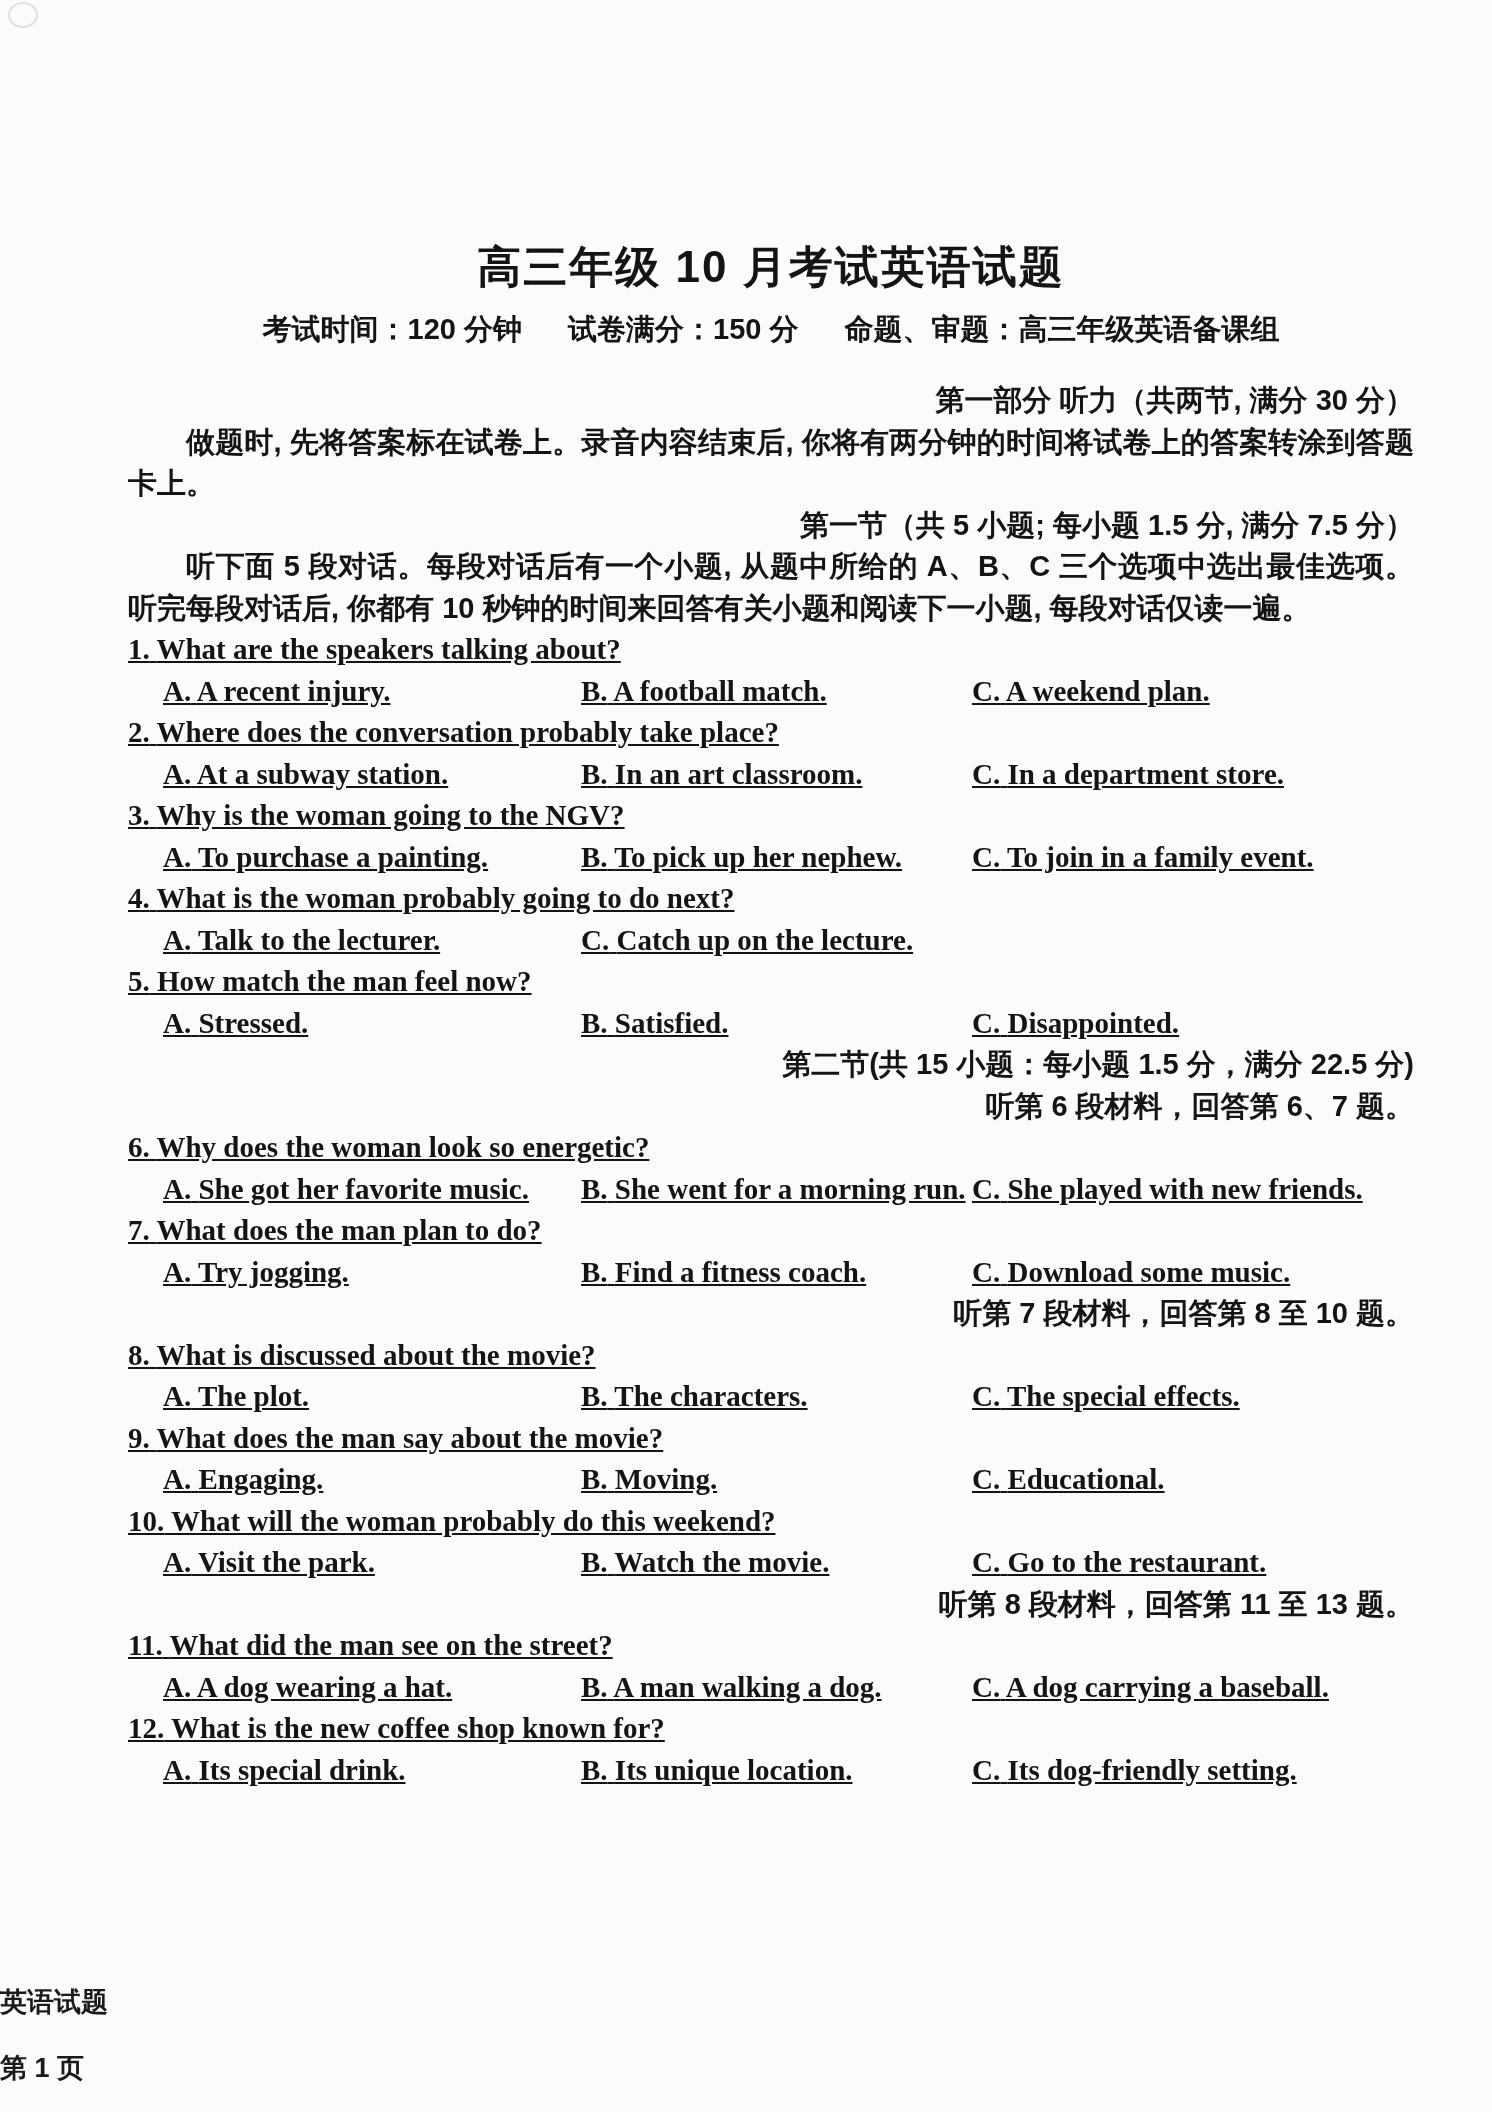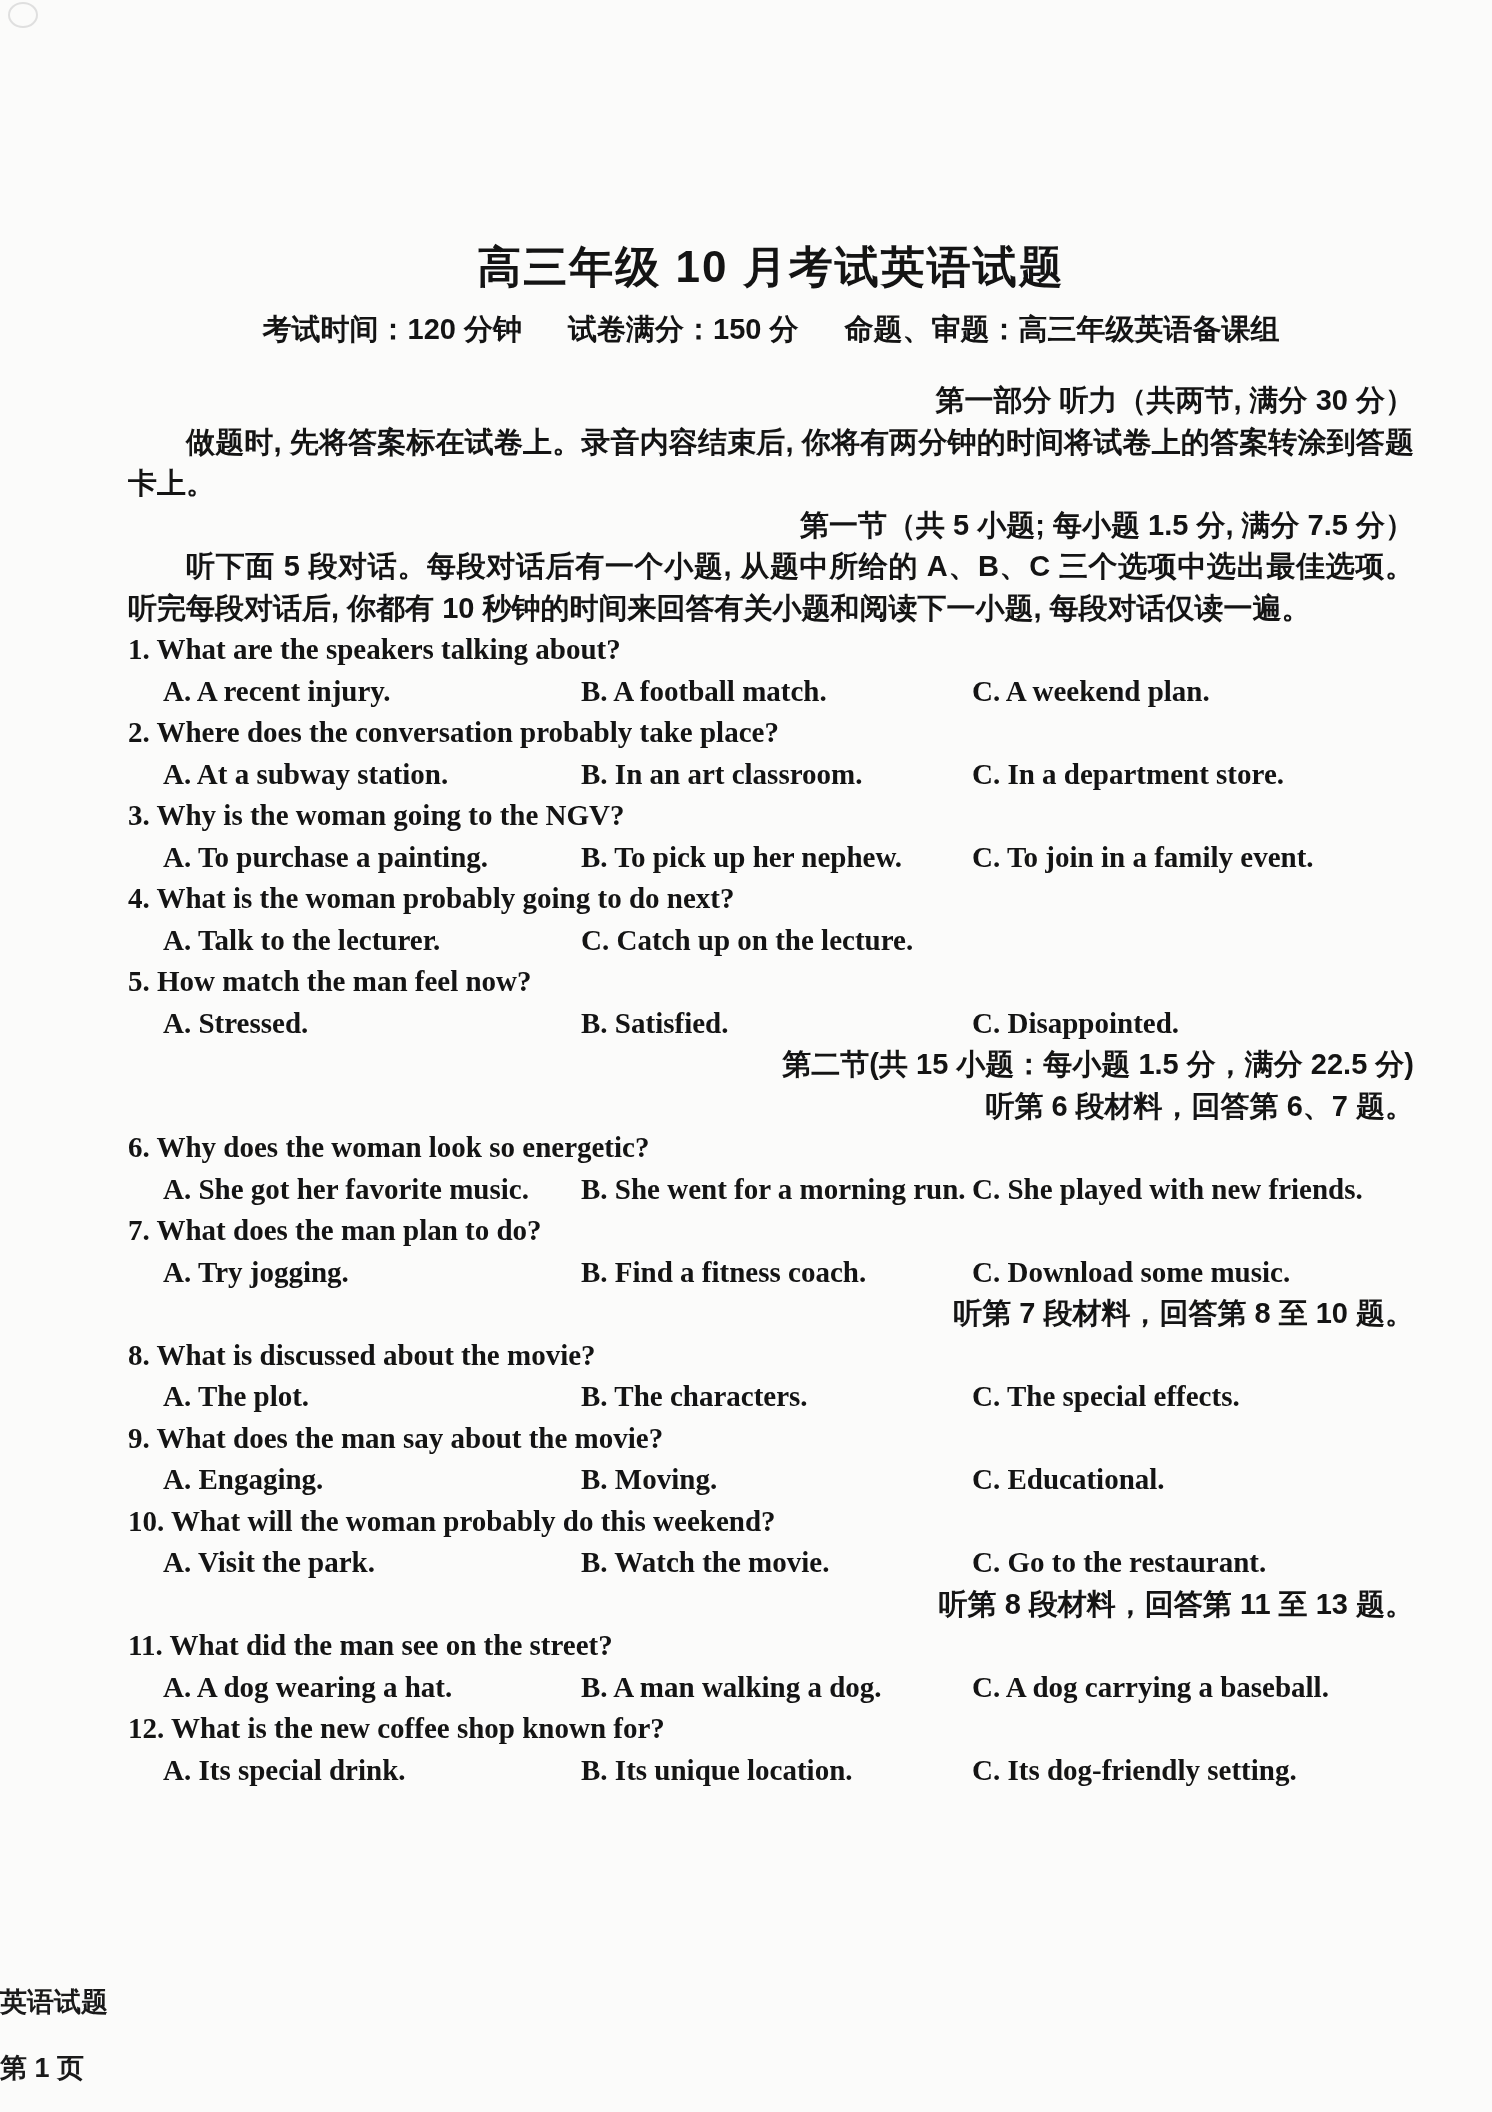--- a/index.html
+++ b/index.html
@@ -37,21 +37,21 @@
     font-weight:700;
     font-size:29px; line-height:38px;
     white-space:nowrap;
   }
   .body {
     margin-top:32px;
     font-size:29px;
     line-height:41.5px;
   }
   .zh { font-family:"Liberation Sans", sans-serif; font-weight:700; }
-  .en { font-family:"Liberation Serif", serif; font-weight:700; }
+  .en { font-family:"Liberation Serif", serif; font-weight:700;text-decoration:underline; }
   .heading { text-align:right; }
   .para { text-indent:2em; text-align:justify; text-justify:inter-ideograph; }
   .q-text { white-space:nowrap; }
   .opts {
     display:grid;
     grid-template-columns:418px 391px 1fr;
     padding-left:35px;
   }
   .opt { white-space:nowrap; }
   .footer {

